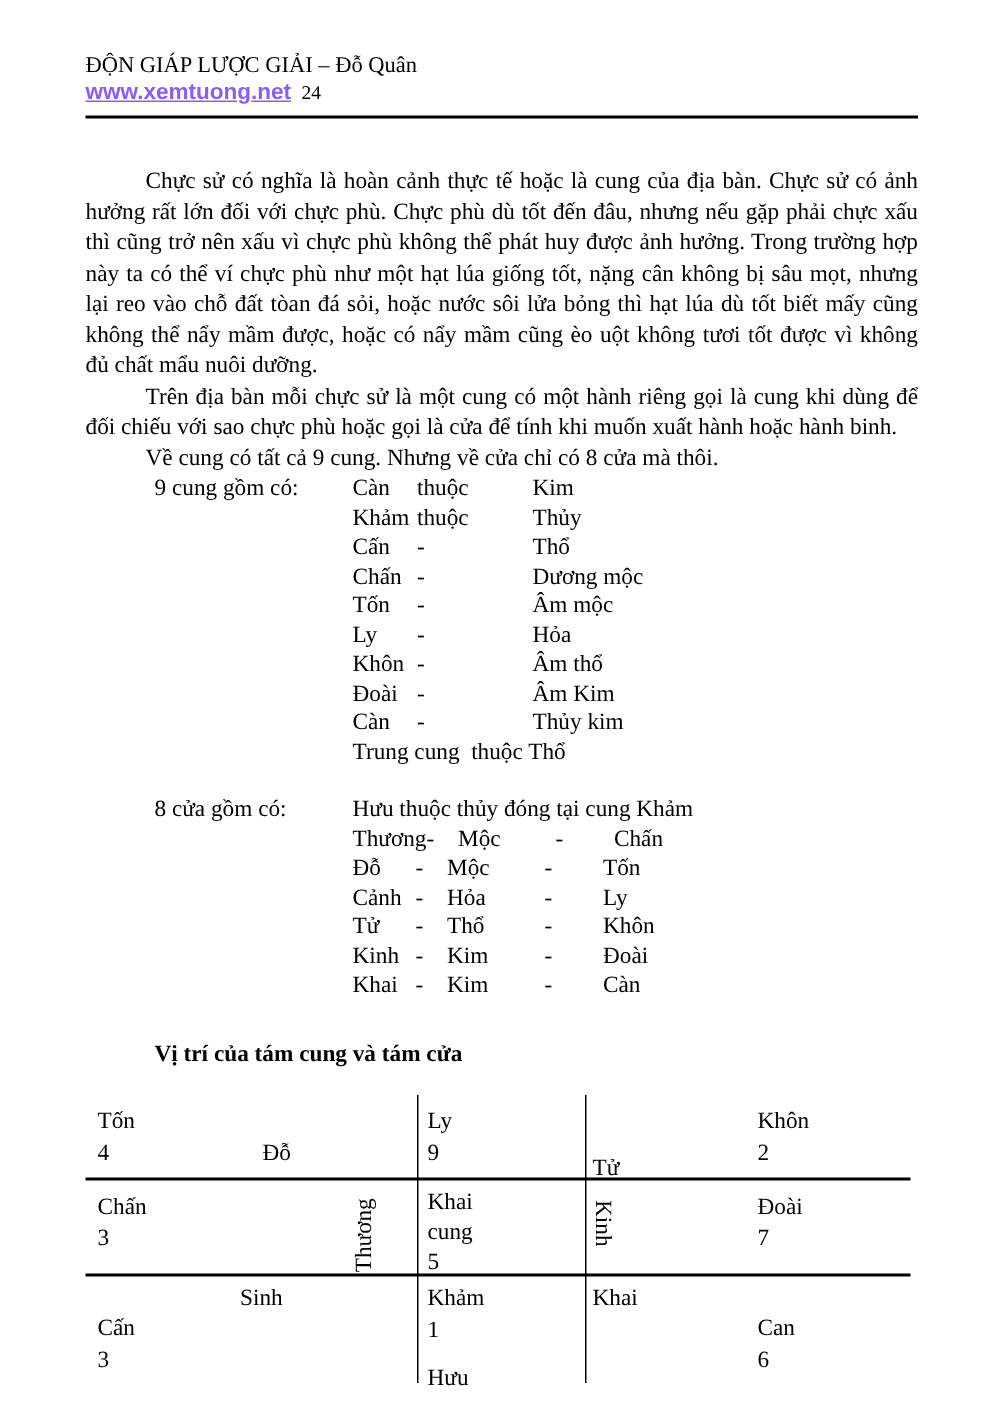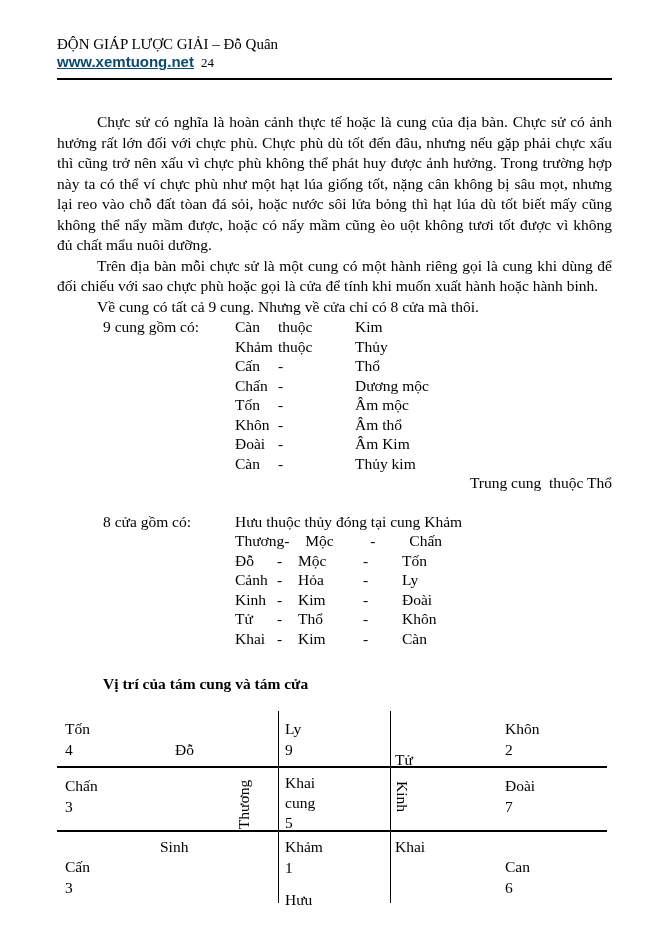--- a/index.html
+++ b/index.html
@@ -21,21 +21,21 @@
     font-family:"Liberation Sans", sans-serif;
     font-weight:bold; font-size:15px;
     color:#0000ff; text-decoration:underline; cursor:pointer;
   }
   .page-num { font-size:13px; }
   .header-rule { border:none; border-top:2px solid #000; margin:7px 0 0 0; }
 
   .body-par { margin:0; text-align:justify; text-indent:40px; line-height:20.5px; }
   .p1 { margin-top:32px; }
 
-  .list-block { display:flex; line-height:19.5px;justify-content:flex-end; }
+  .list-block { display:flex; line-height:19.5px; }
   .list-label { width:132px; margin-left:46px; flex-shrink:0; }
   .list-items { flex:1; }
   .cung-row .c-name { display:inline-block; width:43px; }
   .cung-row .c-rel  { display:inline-block; width:77px; }
   .cung-footer { white-space:pre; }
   .cua-row .k-name { display:inline-block; min-width:42px; }
   .cua-row .k-d1   { display:inline-block; width:21px; }
   .cua-row .k-el   { display:inline-block; width:65px; }
   .cua-row .k-d2   { display:inline-block; width:39px; }
   .cua-block { margin-top:19px; }
@@ -52,21 +52,21 @@
   .rot-cw  { transform:rotate(90deg);  transform-origin:center; text-align:center; }
 </style>
 </head>
 <body>
 
 <div class="page">
 
   <div class="header-row">
     <span class="doc-title">ĐỘN GIÁP LƯỢC GIẢI – Đỗ Quân</span>
     <span class="header-right">
-      <a class="site-link" style="color: #0c4a6e;">www.xemtuong.net</a>
+      <a class="site-link" style="color: #8b5cf6;">www.xemtuong.net</a>
       <span class="page-num">24</span>
     </span>
   </div>
   <hr class="header-rule">
 
   <p class="body-par p1">Chực sử có nghĩa là hoàn cảnh thực tế hoặc là cung của địa bàn. Chực sử có ảnh hưởng rất lớn đối với chực phù. Chực phù dù tốt đến đâu, nhưng nếu gặp phải chực xấu thì cũng trở nên xấu vì chực phù không thể phát huy được ảnh hưởng. Trong trường hợp này ta có thể ví chực phù như một hạt lúa giống tốt, nặng cân không bị sâu mọt, nhưng lại reo vào chỗ đất tòan đá sỏi, hoặc nước sôi lửa bỏng thì hạt lúa dù tốt biết mấy cũng không thể nẩy mầm được, hoặc có nẩy mầm cũng èo uột không tươi tốt được vì không đủ chất mẩu nuôi dưỡng.</p>
   <p class="body-par">Trên địa bàn mỗi chực sử là một cung có một hành riêng gọi là cung khi dùng để đối chiếu với sao chực phù hoặc gọi là cửa để tính khi muốn xuất hành hoặc hành binh.</p>
   <p class="body-par">Về cung có tất cả 9 cung. Nhưng về cửa chỉ có 8 cửa mà thôi.</p>
 
   <div class="list-block">
@@ -86,20 +86,23 @@
         </div>
 
         <div class="cung-row">
           <span class="c-name">Chấn</span><span class="c-rel">-</span><span class="c-el">Dương mộc</span>
         </div>
 
         <div class="cung-row">
           <span class="c-name">Tốn</span><span class="c-rel">-</span><span class="c-el">Âm mộc</span>
         </div>
 
+        <div class="cung-row">
+          <span class="c-name">Ly</span><span class="c-rel">-</span><span class="c-el">Hỏa</span>
+        </div>
 
         <div class="cung-row">
           <span class="c-name">Khôn</span><span class="c-rel">-</span><span class="c-el">Âm thổ</span>
         </div>
 
         <div class="cung-row">
           <span class="c-name">Đoài</span><span class="c-rel">-</span><span class="c-el">Âm Kim</span>
         </div>
 
         <div class="cung-row">
@@ -125,25 +128,25 @@
 
           <div class="cua-row">
             <span class="k-name">Đỗ</span><span class="k-d1">-</span><span class="k-el">Mộc</span><span class="k-d2">-</span><span class="k-cung">Tốn</span>
           </div>
 
           <div class="cua-row">
             <span class="k-name">Cảnh</span><span class="k-d1">-</span><span class="k-el">Hỏa</span><span class="k-d2">-</span><span class="k-cung">Ly</span>
           </div>
 
           <div class="cua-row">
+            <span class="k-name">Tử</span><span class="k-d1">-</span><span class="k-el">Thổ</span><span class="k-d2">-</span><span class="k-cung">Khôn</span>
+          </div>
+
+          <div class="cua-row">
             <span class="k-name">Kinh</span><span class="k-d1">-</span><span class="k-el">Kim</span><span class="k-d2">-</span><span class="k-cung">Đoài</span>
-          </div>
-
-          <div class="cua-row">
-            <span class="k-name">Tử</span><span class="k-d1">-</span><span class="k-el">Thổ</span><span class="k-d2">-</span><span class="k-cung">Khôn</span>
           </div>
 
           <div class="cua-row">
             <span class="k-name">Khai</span><span class="k-d1">-</span><span class="k-el">Kim</span><span class="k-d2">-</span><span class="k-cung">Càn</span>
           </div>
         </div>
     </div>
   </div>
 
   <div class="grid-heading">Vị trí của tám cung và tám cửa</div>

